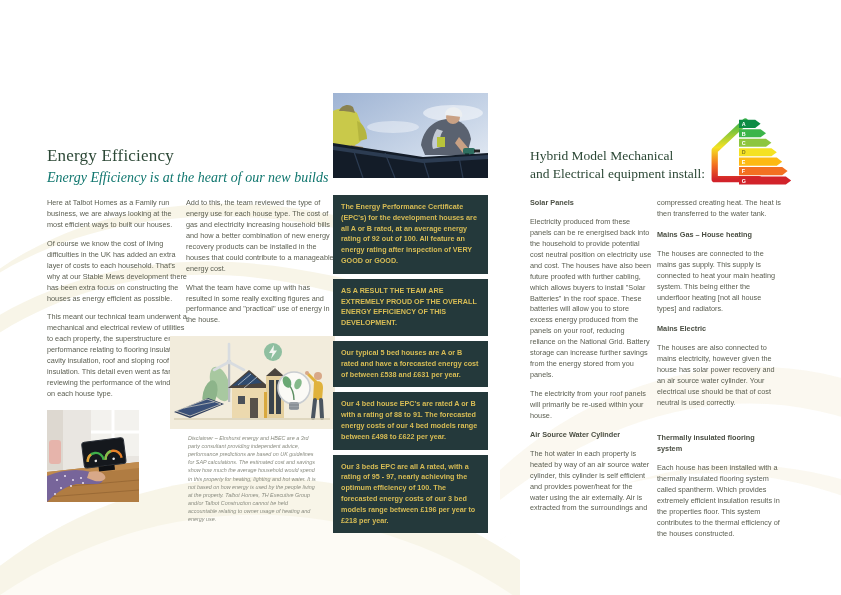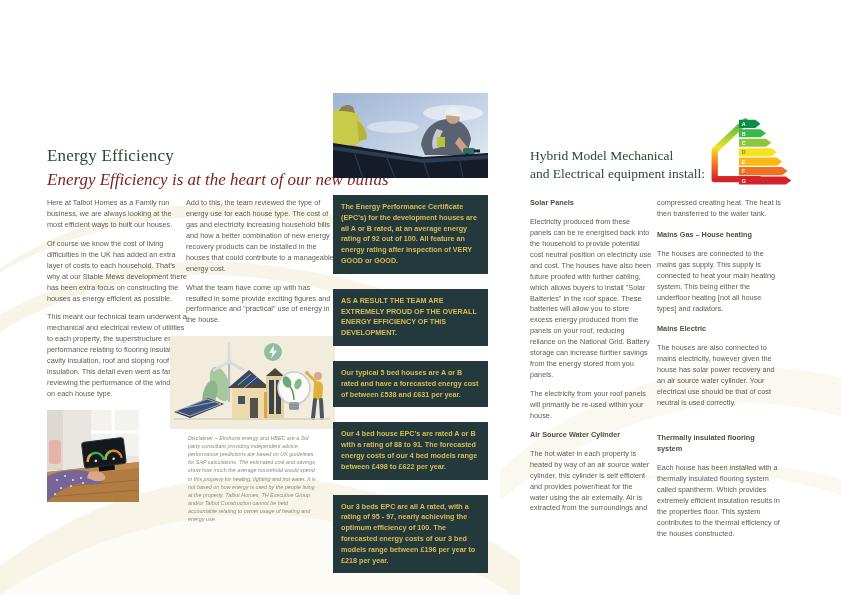--- a/index.html
+++ b/index.html
@@ -6,29 +6,29 @@
   #page{position:relative;width:841px;height:595px;overflow:hidden;background:#ffffff;
         font-family:"Liberation Sans",sans-serif;text-decoration:underline;}
   .abs{position:absolute;}
 
   
   #swoosh-layer{left:0;top:0;width:841px;height:595px;pointer-events:none;}
 
   
   .main-heading{font-family:"Liberation Serif",serif;font-weight:500;font-size:17px;
                 color:#2c4836;letter-spacing:.2px;}
-  .sub-heading{font-family:"Liberation Serif",serif;font-style:italic;font-size:17px;
-               color:#7f1d1d;}
+  .sub-heading{font-family:"Liberation Serif",serif;font-style:italic;font-size:14px;
+               color:#0f766e;}
   .body-col{font-size:7.3px;line-height:1.5;color:#5b5e51;}
   .body-col p{margin:0 0 8px 0;}
   .mini-title{font-weight:bold;color:#4b4f44;margin:0 0 1px 0;}
   .disclaimer{font-size:5.4px;line-height:1.5;font-style:italic;color:#8a8c80;}
 
   
-  #info-boxes{display:flex;flex-direction:column;gap:15px;}
+  #info-boxes{display:flex;flex-direction:column;gap:5px;}
   .info-box{background:#24393b;color:#d7bc55;font-size:7.2px;font-weight:bold;
             line-height:1.5;padding:7px 8px;}
 
   
   .right-heading{font-family:"Liberation Serif",serif;font-weight:500;font-size:13.5px;
                  line-height:1.32;color:#2c4836;}
 
   .photo-frame{overflow:hidden;}
   svg{display:block;}
 </style>
@@ -52,21 +52,21 @@
   <div class="abs sub-heading" style="left:47px;top:170px;">Energy Efficiency is at the heart of our new builds</div>
 
   <div class="abs body-col" style="left:47px;top:198px;width:141px;">
     <p>Here at Talbot Homes as a Family run business, we are always looking at the most efficient ways to built our houses.</p>
     <p>Of course we know the cost of living difficulties in the UK has added an extra layer of costs to each household. That's why at our Stable Mews development there has been extra focus on constructing the houses as energy efficient as possible.</p>
     <p>This meant our technical team underwent a mechanical and electrical review of utilities to each property, the superstructure energy performance relating to flooring insulation, cavity insulation, roof and sloping roof insulation. This detail even went as far as reviewing the performance of the windows on each house type.</p>
   </div>
 
   <div class="abs body-col" style="left:186px;top:198px;width:148px;">
     <p>Add to this, the team reviewed the type of energy use for each house type. The cost of gas and electricity increasing household bills and how a better combination of new energy recovery products can be installed in the houses that could contribute to a manageable energy cost.</p>
-    <p>What the team have come up with has resulted in some provide exciting figures and performance and "practical" use of energy in the house.</p>
+    <p>What the team have come up with has resulted in some really exciting figures and performance and "practical" use of energy in the house.</p>
   </div>
 
   <div class="abs photo-frame" style="left:170px;top:336px;width:165px;height:93px;">
     <svg width="165" height="93" viewBox="0 0 165 93">
       <rect width="165" height="93" fill="#f2ecdc"></rect>
 
       <ellipse cx="50" cy="48" rx="9" ry="18" fill="#a8c8a0" transform="rotate(-18 50 48)"></ellipse>
       <ellipse cx="40" cy="58" rx="7" ry="14" fill="#8db48a" transform="rotate(14 40 58)"></ellipse>
 
       <g>

